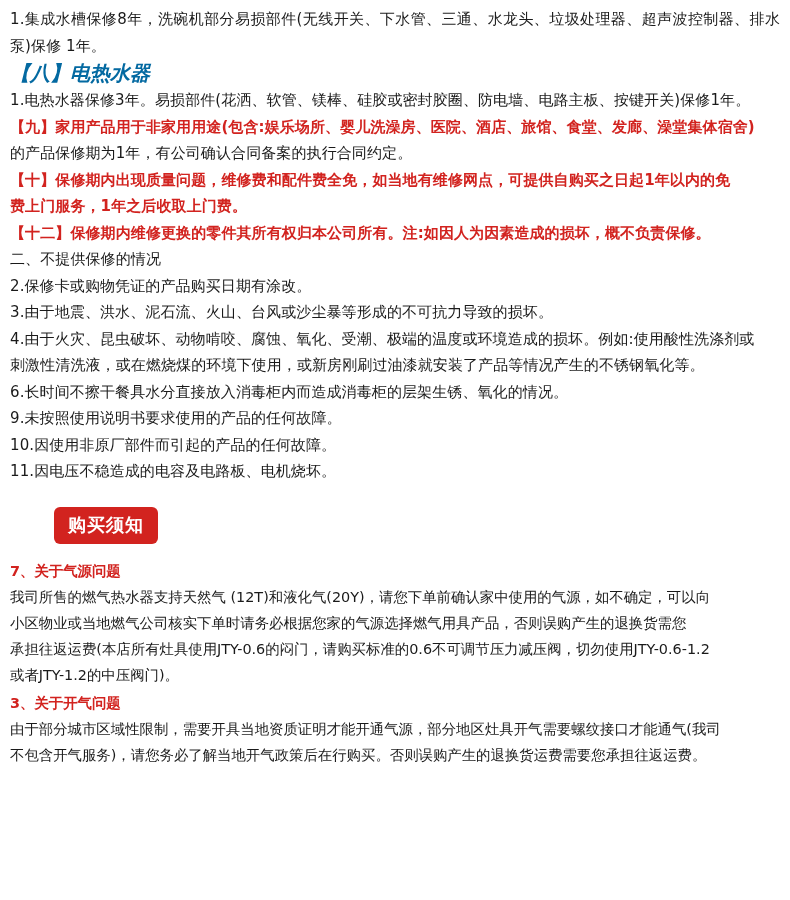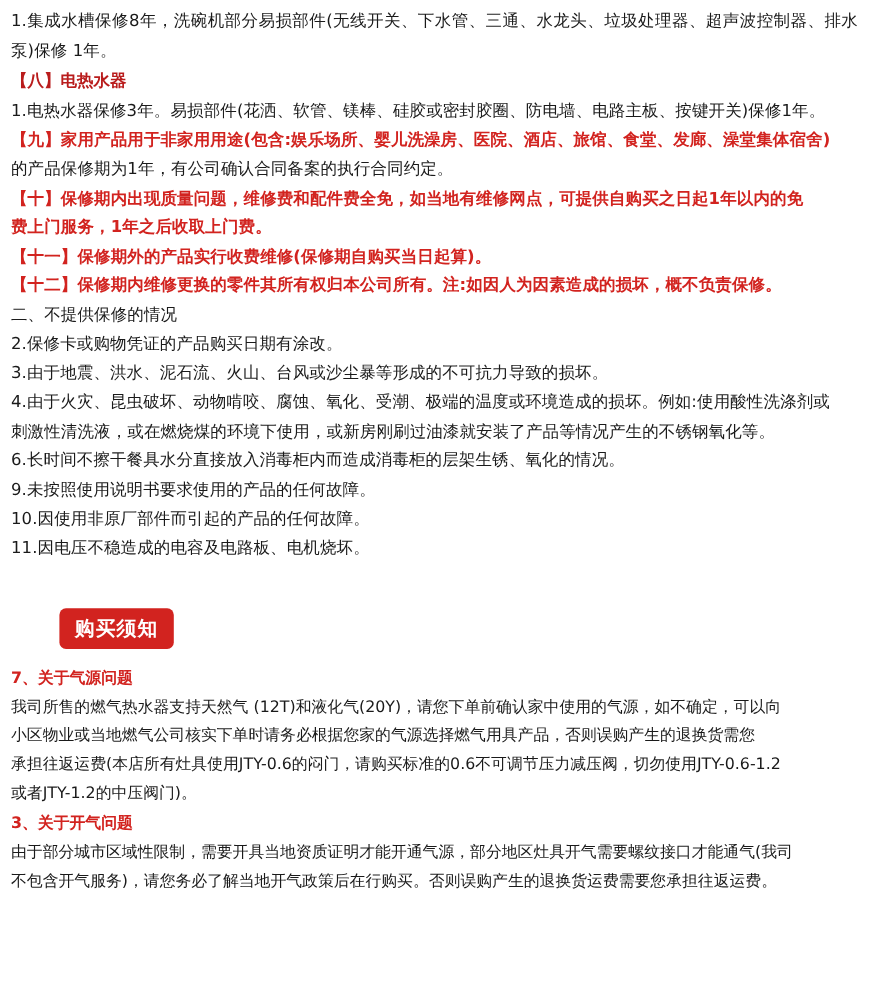--- a/index.html
+++ b/index.html
@@ -24,27 +24,28 @@
     line-height: 26.5px;
     color: #1a1a1a;
     text-align: justify;
     letter-spacing: 0.1px;
   }
   .line.red-bold {
     color: #d2231f;
     font-weight: bold;
   }
   .hdr-red {
-    color: #b91c1c;
+    color: #0369a1;
     font-weight: bold;
-    font-size: 15px;
+    font-size: 20px;
     line-height: 28px;
+    font-style: italic;
   }
   .banner {
-    margin: 42px 0 14px 0;
+    margin: 22px 0 14px 0;
     padding-left: 44px;
   }
   .banner-box {
     display: inline-block;
     background: #d2231f;
     color: #ffffff;
     font-size: 18px;
     font-weight: bold;
     padding: 6px 14px 7px 14px;
     border-radius: 6px;
@@ -70,21 +71,20 @@
 <div class="page">
 
   <div>
     <div class="line">1.集成水槽保修8年，洗碗机部分易损部件(无线开关、下水管、三通、水龙头、垃圾处理器、超声波控制器、排水泵)保修 1年。</div>
     <div class="hdr-red">【八】电热水器</div>
     <div class="line">1.电热水器保修3年。易损部件(花洒、软管、镁棒、硅胶或密封胶圈、防电墙、电路主板、按键开关)保修1年。</div>
     <div class="line red-bold">【九】家用产品用于非家用用途(包含:娱乐场所、婴儿洗澡房、医院、酒店、旅馆、食堂、发廊、澡堂集体宿舍)</div>
     <div class="line">的产品保修期为1年，有公司确认合同备案的执行合同约定。</div>
     <div class="line red-bold">【十】保修期内出现质量问题，维修费和配件费全免，如当地有维修网点，可提供自购买之日起1年以内的免</div>
     <div class="line red-bold">费上门服务，1年之后收取上门费。</div>
-    <div class="line red-bold">【十一】保修期外的产品实行收费维修(保修期自购买当日起算)。</div>
     <div class="line red-bold">【十二】保修期内维修更换的零件其所有权归本公司所有。注:如因人为因素造成的损坏，概不负责保修。</div>
     <div class="line">二、不提供保修的情况</div>
     <div class="line">2.保修卡或购物凭证的产品购买日期有涂改。</div>
     <div class="line">3.由于地震、洪水、泥石流、火山、台风或沙尘暴等形成的不可抗力导致的损坏。</div>
     <div class="line">4.由于火灾、昆虫破坏、动物啃咬、腐蚀、氧化、受潮、极端的温度或环境造成的损坏。例如:使用酸性洗涤剂或</div>
     <div class="line">刺激性清洗液，或在燃烧煤的环境下使用，或新房刚刷过油漆就安装了产品等情况产生的不锈钢氧化等。</div>
     <div class="line">6.长时间不擦干餐具水分直接放入消毒柜内而造成消毒柜的层架生锈、氧化的情况。</div>
     <div class="line">9.未按照使用说明书要求使用的产品的任何故障。</div>
     <div class="line">10.因使用非原厂部件而引起的产品的任何故障。</div>
     <div class="line">11.因电压不稳造成的电容及电路板、电机烧坏。</div>

